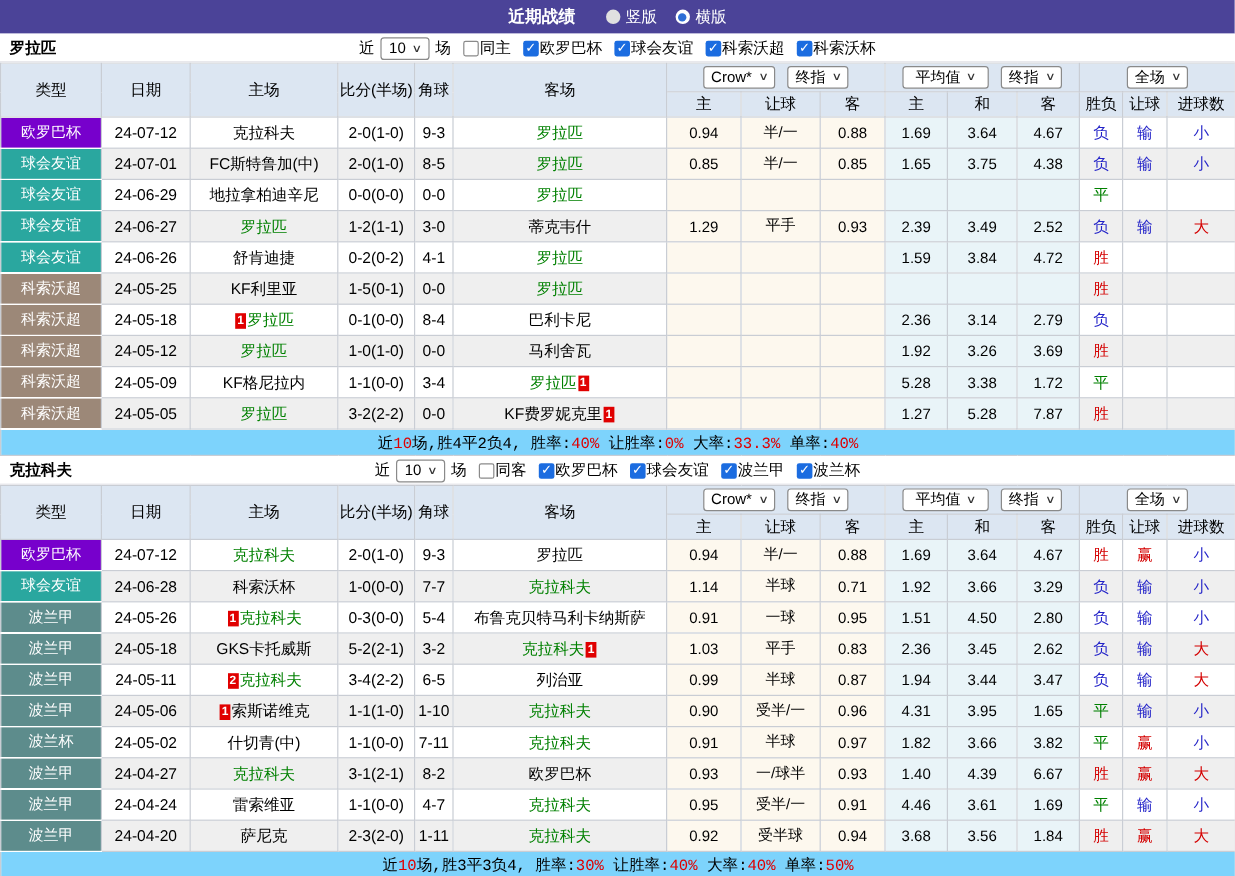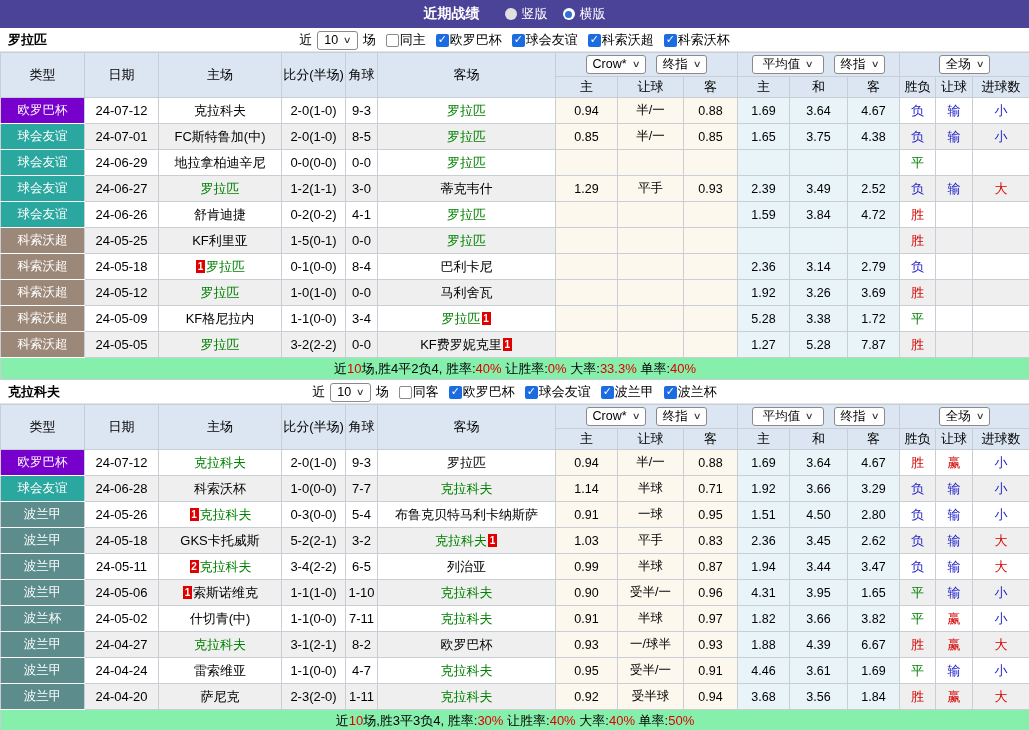--- a/index.html
+++ b/index.html
@@ -68,21 +68,21 @@
   td.league { color: #fff; font-size: 12.5px; border-bottom-color: #fff; }
   td.hd  { background: #FDF8EE; font-size: 12.5px; }
   td.avg { background: #E9F4F8; font-size: 12.5px; }
   .score-main { color: #000000; }
   .focal { color: #008000; }
   .card {
     display: inline-block; background: #E00000; color: #fff; font-weight: bold;
     font-size: 10px; line-height: 13px; min-width: 9px; padding: 0 1px;
     vertical-align: 1px; margin: 0 1px; text-align: center;
   }
-  tfoot td.summary { height: 22px; font-size: 13px; background: #86efac; }
+  tfoot td.summary { height: 22px; font-size: 13px; background: #7dd3fc; font-family: Liberation Mono, monospace; }
   .summary .red { color: #E00000; }
 </style>
 </head>
 <body>
 
 <div class="title-bar">
   <span class="title">近期战绩</span>
   <span id="layout-radios" style="display: inline-flex; align-items: center; gap: 5px;">
       <span class="radio"></span>
       <span class="radio-label">竖版</span>
@@ -573,21 +573,21 @@
           <tr>
             <td class="league" style="background: rgb(93, 140, 140);">波兰甲</td>
             <td>24-04-27</td>
             <td><span class="focal">克拉科夫</span></td>
             <td><span class="score-main">3-1</span><span class="score-half">(2-1)</span></td>
             <td>8-2</td>
             <td><span>欧罗巴杯</span></td>
             <td class="hd">0.93</td>
             <td class="hd">一/球半</td>
             <td class="hd">0.93</td>
-            <td class="avg">1.88</td>
+            <td class="avg">1.40</td>
             <td class="avg">4.39</td>
             <td class="avg">6.67</td>
             <td style="color: rgb(212, 0, 0);">胜</td>
             <td style="color: rgb(212, 0, 0);">赢</td>
             <td style="color: rgb(212, 0, 0);">大</td>
           </tr>
           <tr>
             <td class="league" style="background: rgb(93, 140, 140);">波兰甲</td>
             <td>24-04-24</td>
             <td><span>雷索维亚</span></td>

